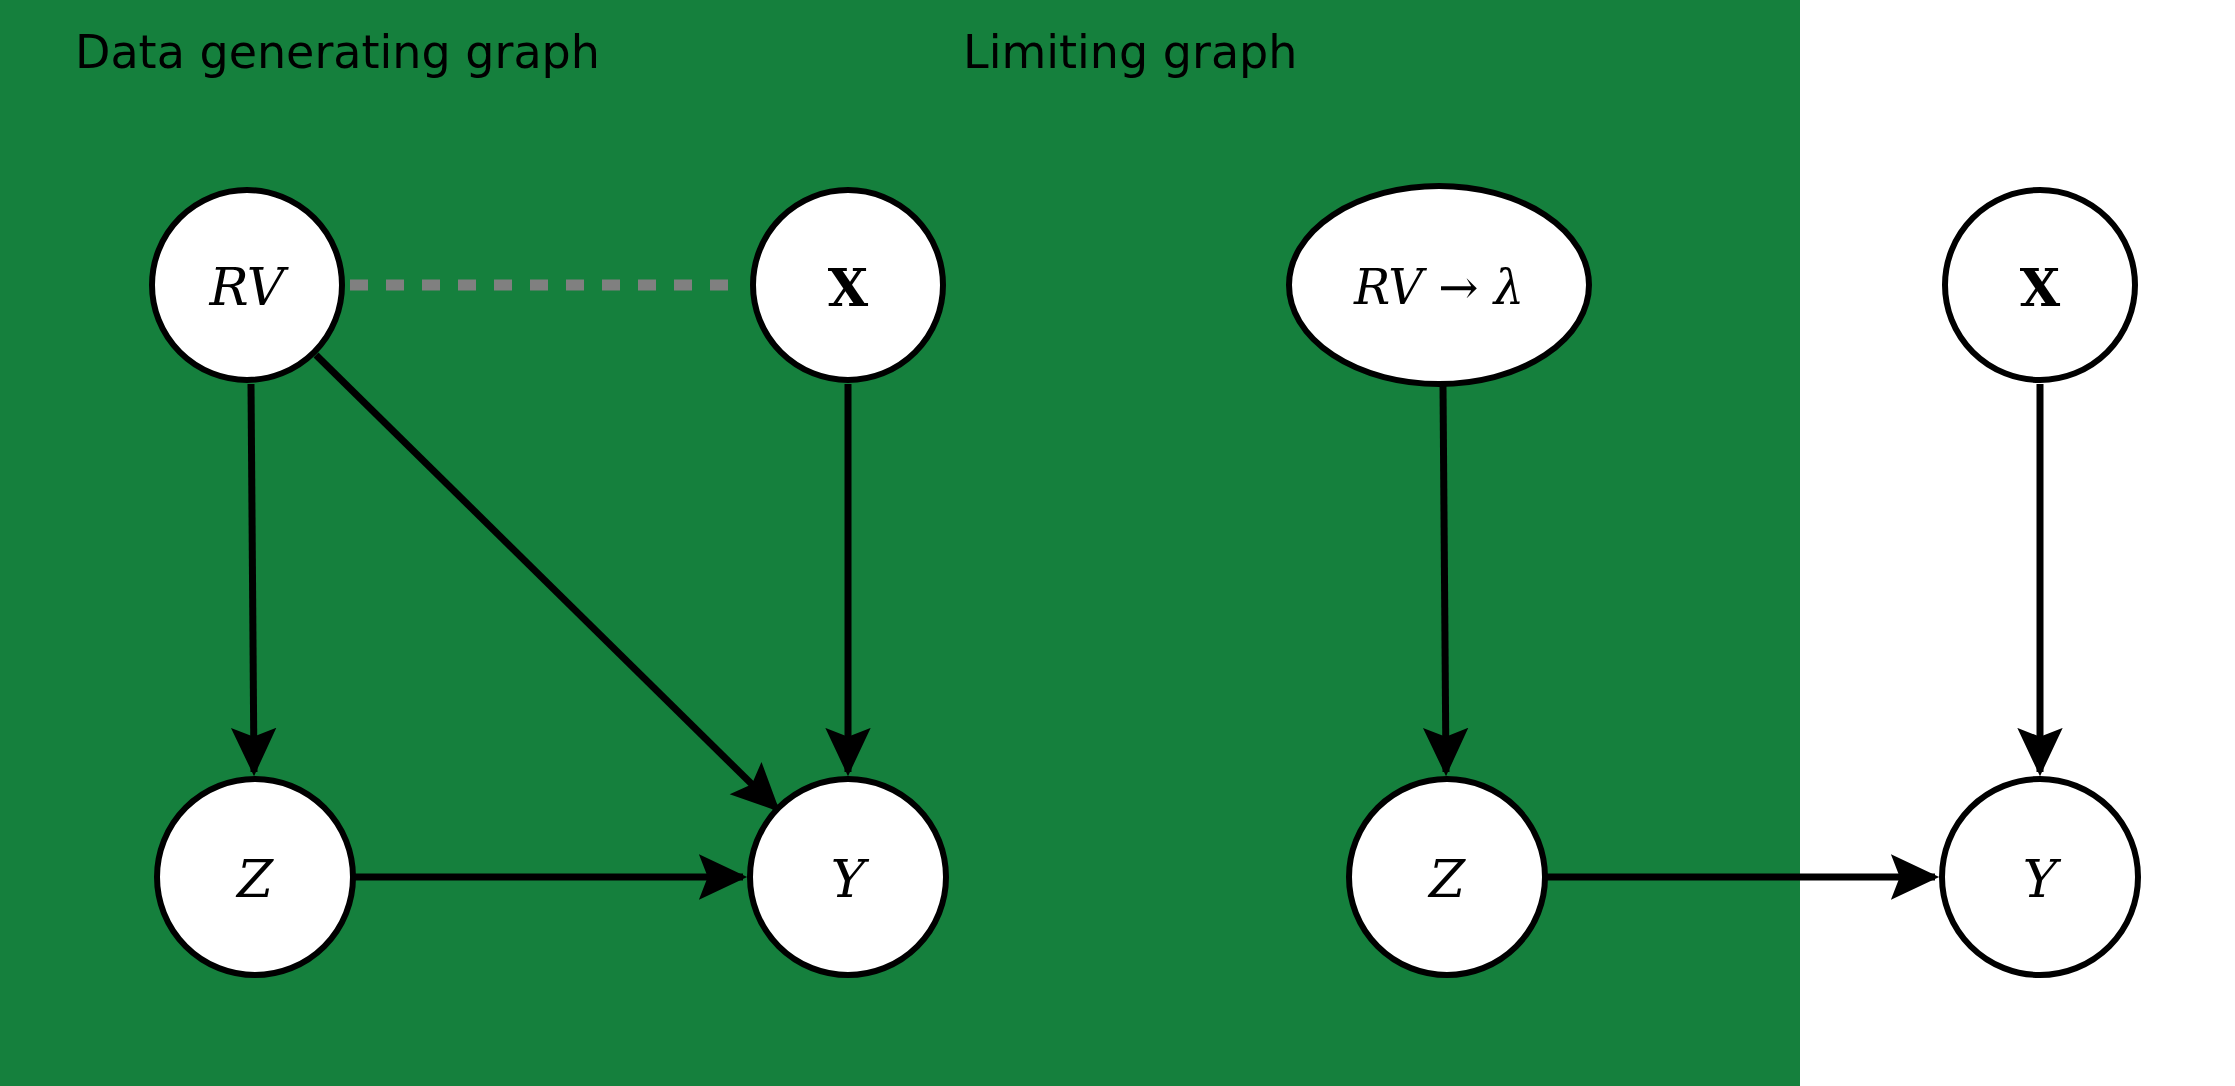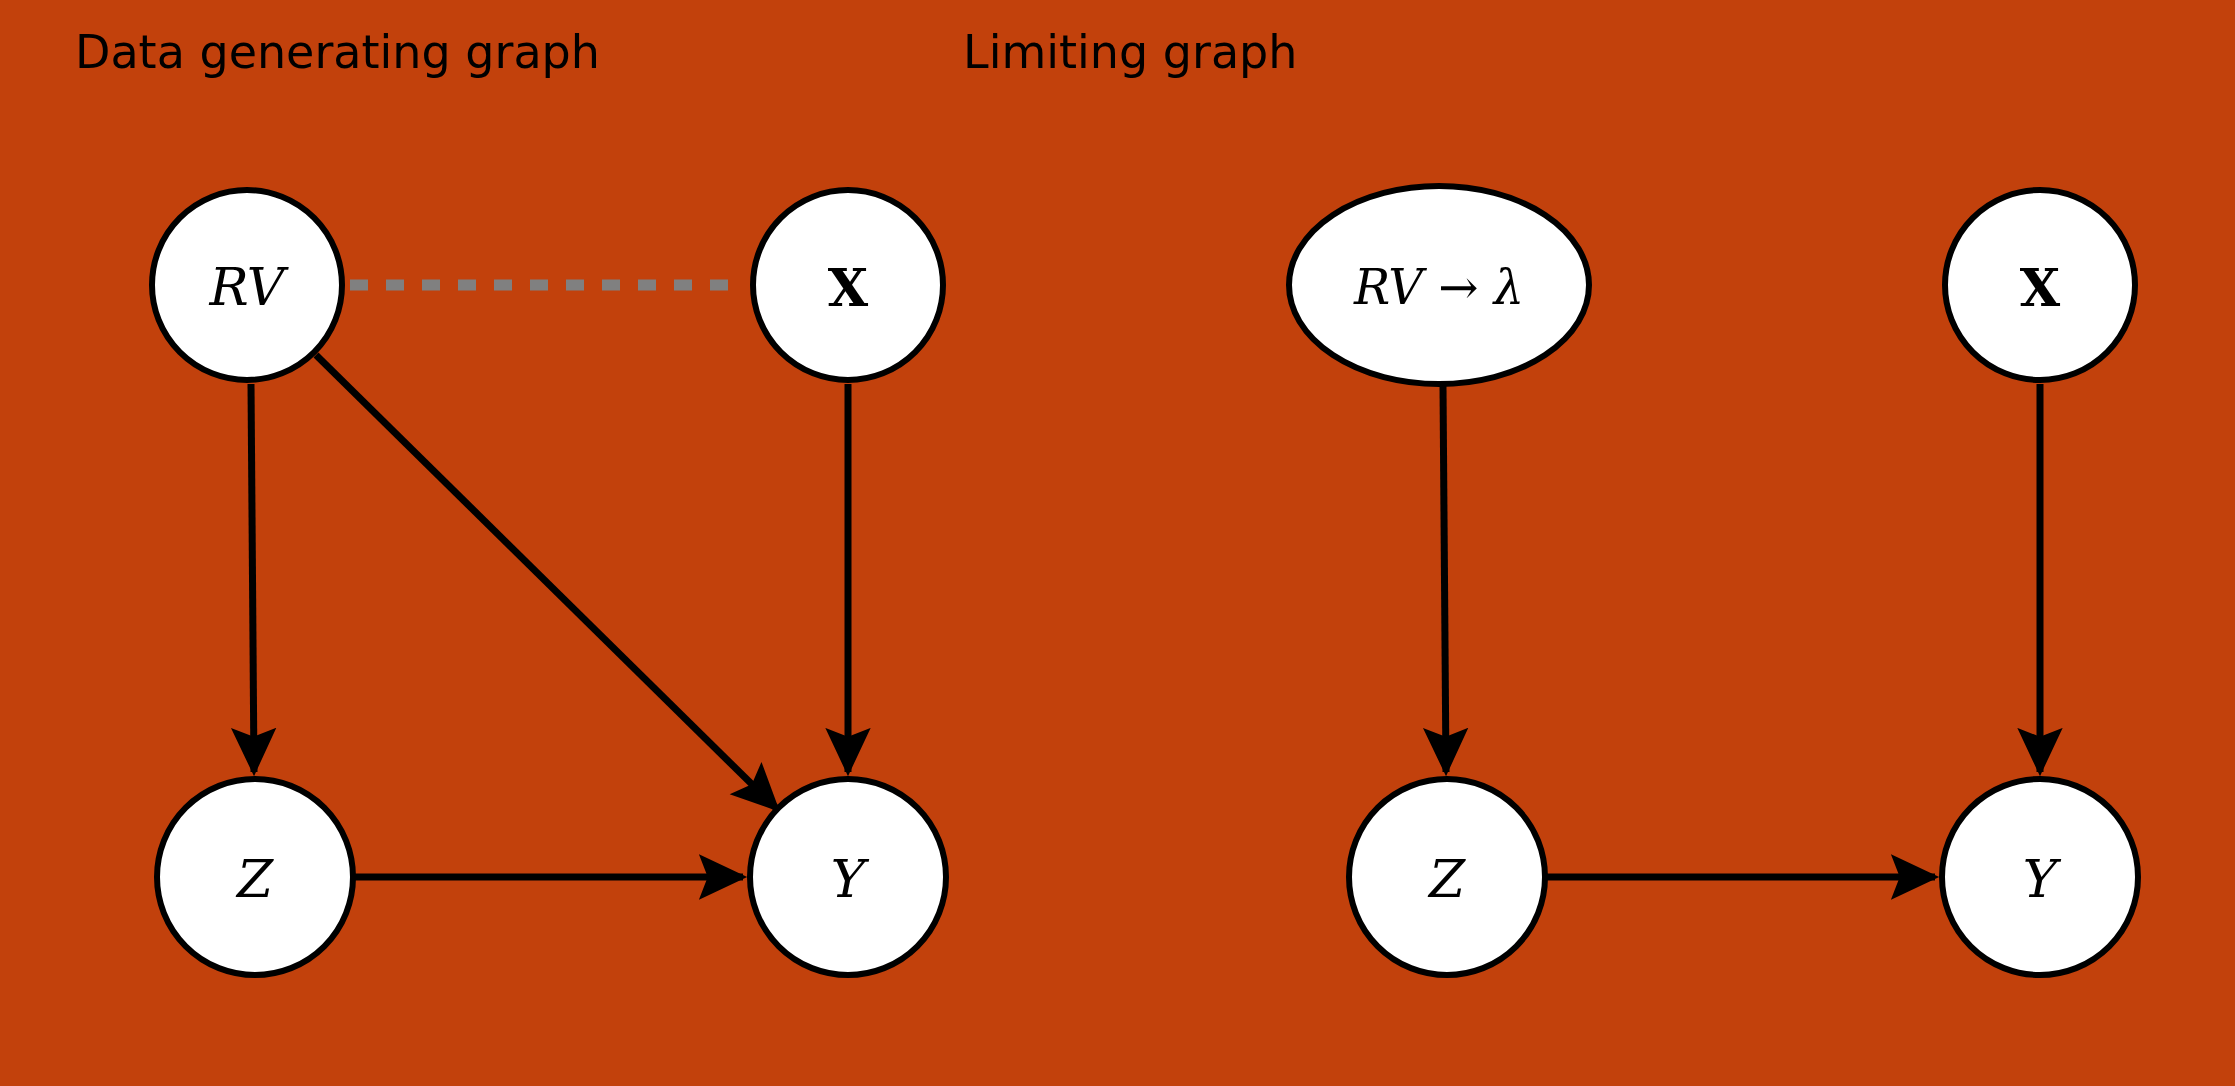--- a/index.html
+++ b/index.html
@@ -8,23 +8,23 @@
     background: #ffffff;
   }
   body {
     width: 2235px;
     height: 1086px;
     font-family: "DejaVu Sans", sans-serif;
     overflow: hidden;
   }
   #canvas {
     position: relative;
-    width: 2235px;
+    width: 1800px;
     height: 1086px;
-    background: #c2410c;
+    background: #15803d;
   }
   svg.diagram {
     position: absolute;
     left: 0;
     top: 0;
     width: 2235px;
     height: 1086px;
     display: block;
   }
   .panel-title {

